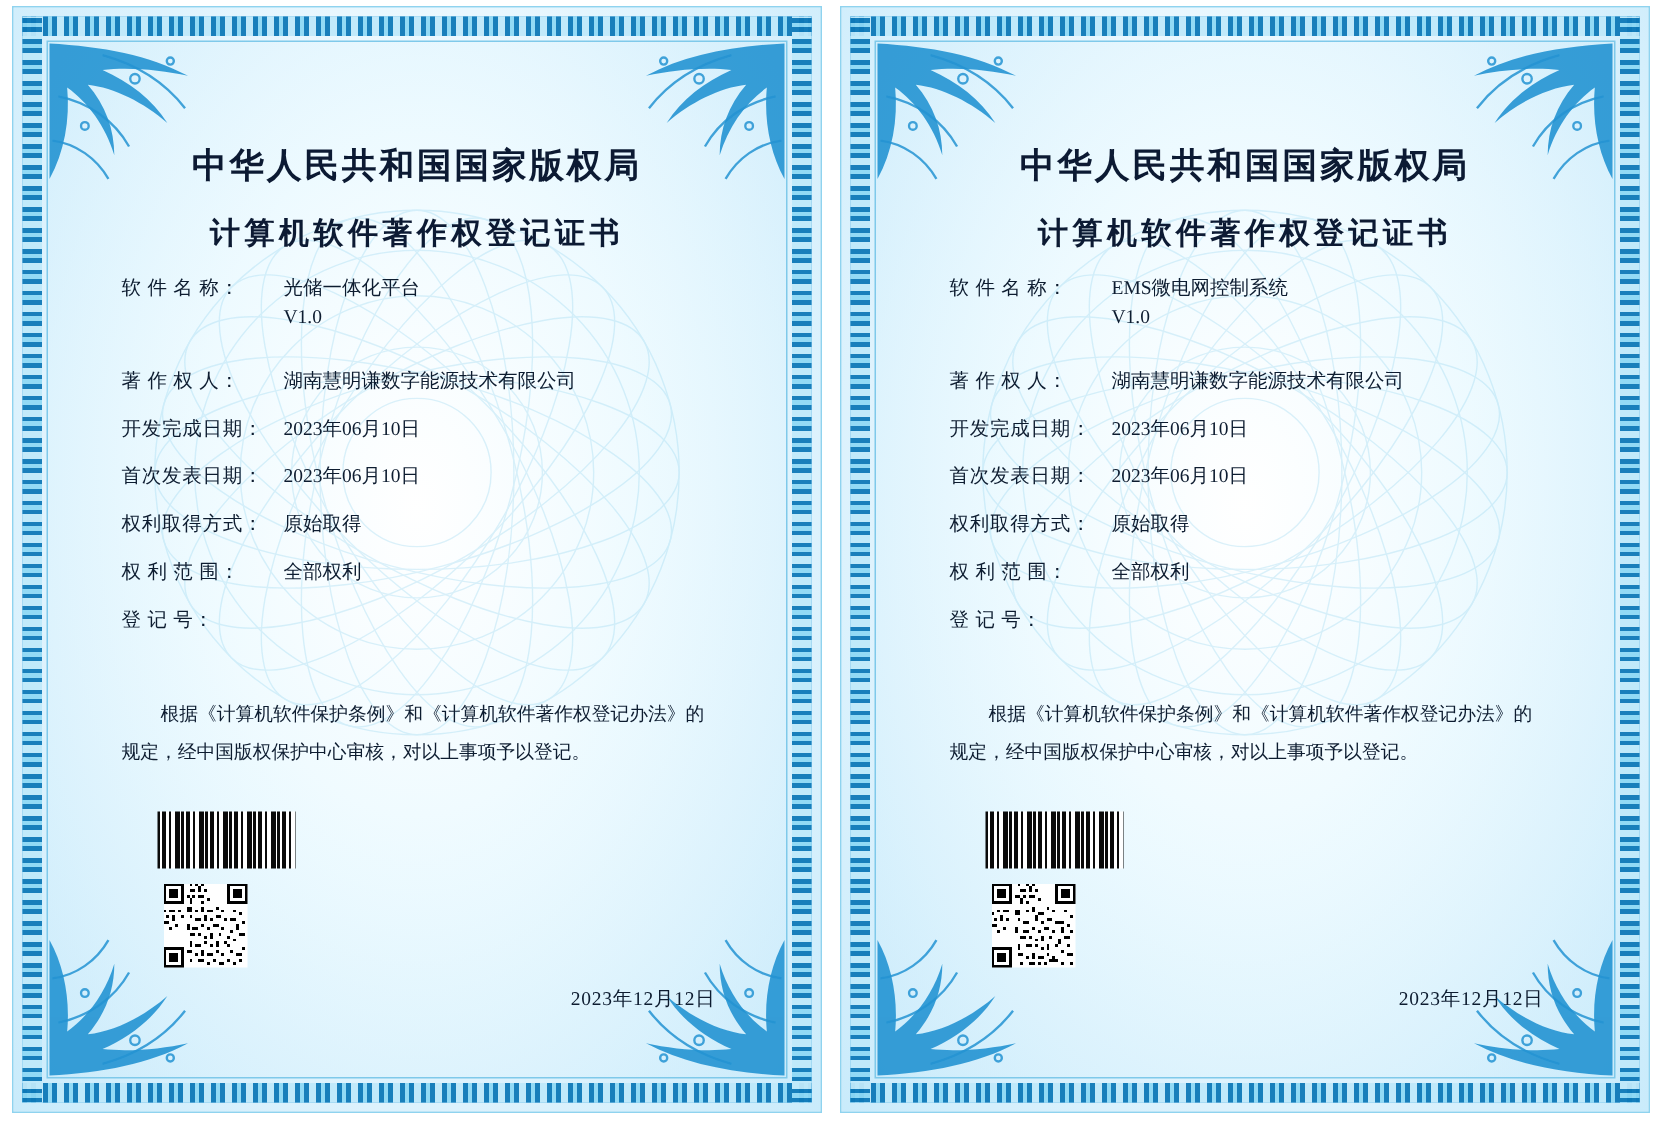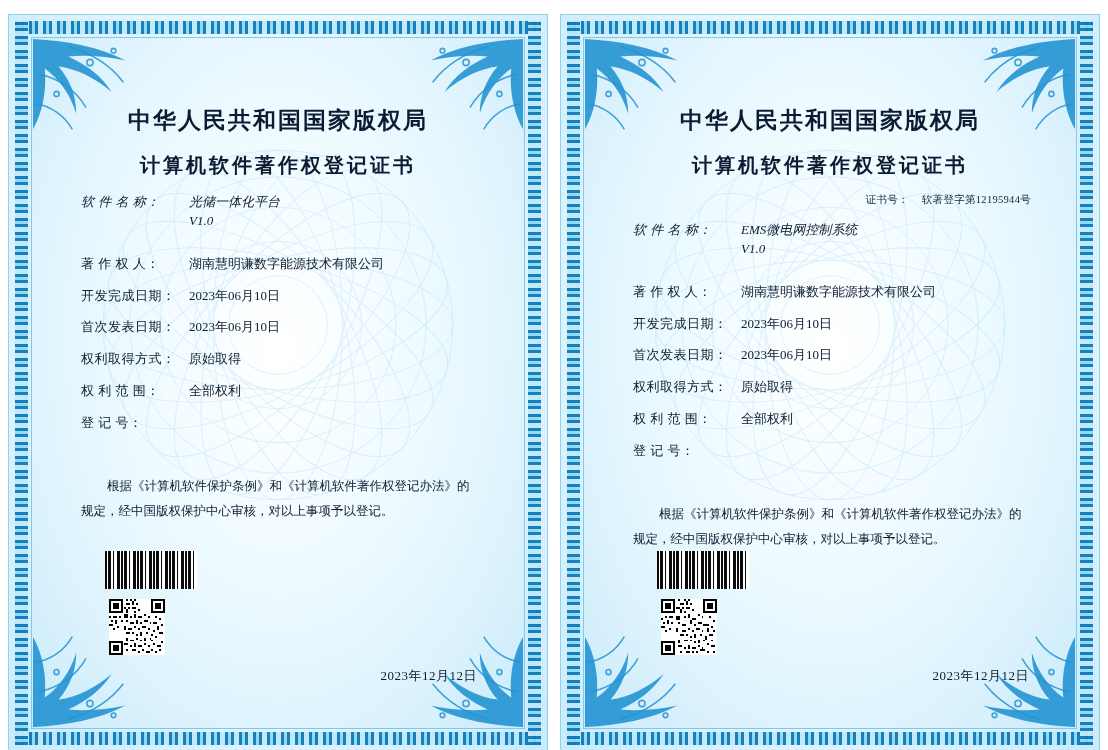--- a/index.html
+++ b/index.html
@@ -16,21 +16,21 @@
 
   .page {
     position: relative;
     width: 1108px;
     height: 750px;
     display: flex;
     flex-direction: row;
     justify-content: center;
     align-items: flex-start;
     gap: 12px;
-    padding-top: 14px;
+    padding-top: 4px;
     box-sizing: border-box;
     border-radius: 20px;
   }
 
   .certificate {
     position: relative;
     width: 540px;
     height: 738px;
     box-sizing: border-box;
     background:
@@ -154,21 +154,21 @@
     flex: 0 0 108px;
     letter-spacing: 0.5px;
     white-space: nowrap;
   }
   .field-value {
     flex: 1 1 auto;
     line-height: 1.45;
     white-space: pre-line;
   }
 
-  .gap-after { margin-bottom: 24px; font-style: italic; }
+  .gap-after { margin-bottom: 24px; }
   .gap-big   { }
 
   .paragraph {
     margin-top: 42px;
     padding-left: 48px;
     padding-right: 44px;
     font-size: 12.5px;
     line-height: 2.0;
     color: #0d1c30;
     text-align: justify;
@@ -515,24 +515,20 @@
         <circle cx="62" cy="28" r="3.2"></circle>
         <circle cx="28" cy="60" r="2.6"></circle>
         <circle cx="86" cy="16" r="2.4"></circle>
       </g>
     </svg>
 
     <div class="content">
       <div class="title-main">中华人民共和国国家版权局</div>
       <div class="title-sub">计算机软件著作权登记证书</div>
 
-      <div class="cert-no">
-        <span class="label">证书号：</span>
-        <span>软著登字第12195944号</span>
-      </div>
 
       <div class="fields">
         <div class="field-row gap-after">
           <div class="field-label">软 件 名 称：</div>
           <div class="field-value">EMS微电网控制系统
 V1.0</div>
         </div>
         <div class="field-row gap-big">
           <div class="field-label">著 作 权 人：</div>
           <div class="field-value">湖南慧明谦数字能源技术有限公司</div>

